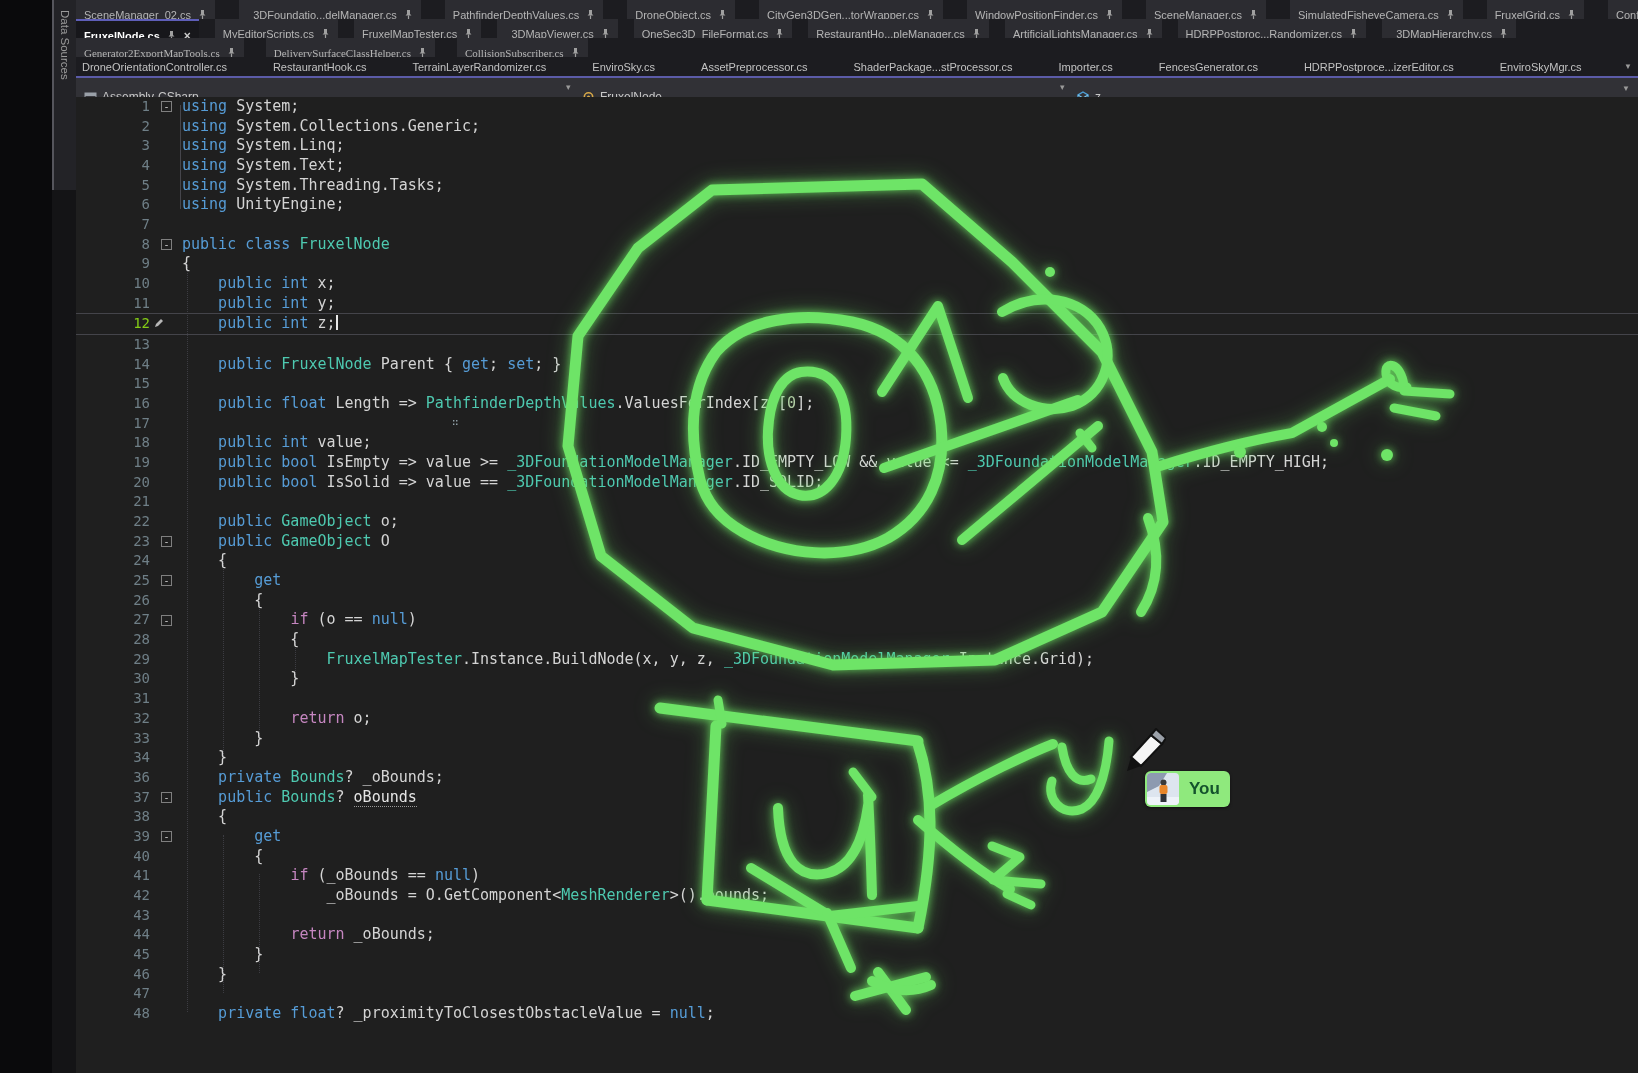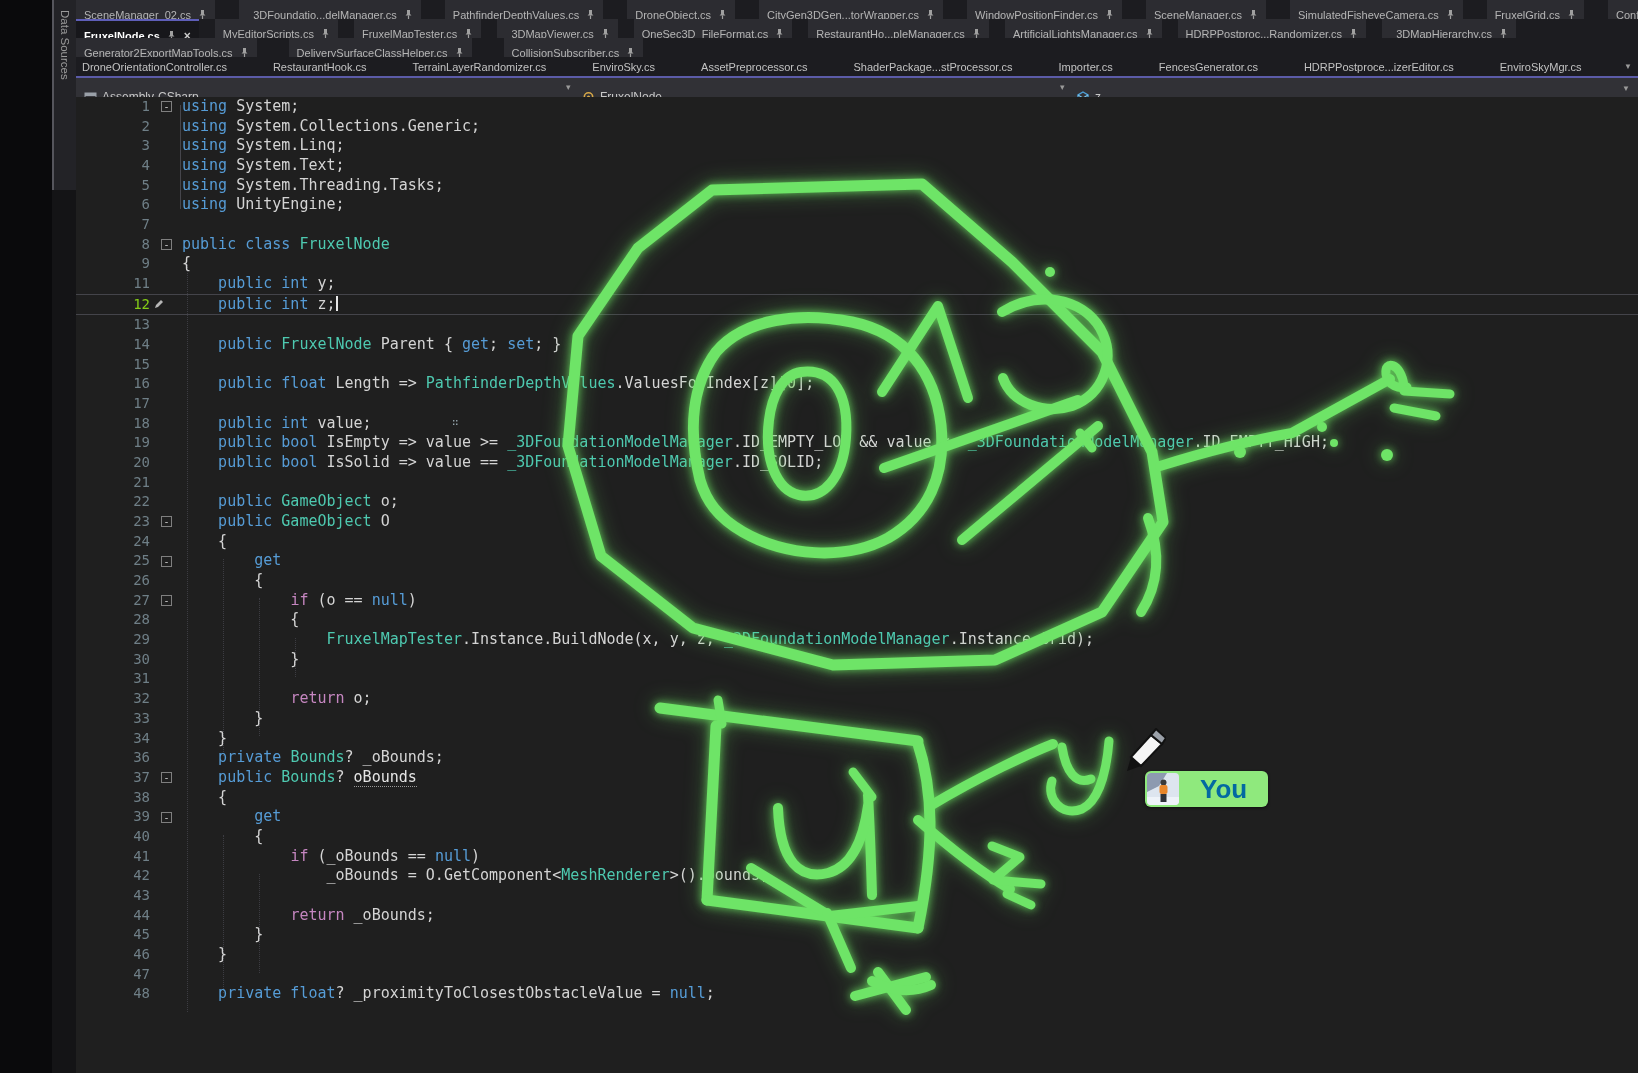--- a/index.html
+++ b/index.html
@@ -13,21 +13,21 @@
   #below-ds{position:absolute;left:52px;top:190px;width:24px;bottom:0;background:#141416;}
   
   #tabwell{position:absolute;left:76px;right:0;top:0;height:76px;background:#1c1c20;}
   .tabrow{position:relative;display:flex;align-items:stretch;height:19px;overflow:hidden;}
   .tab{display:flex;align-items:center;background:#2c2c31;color:#b5b5b5;font-size:11px;
        padding:15px 8px;white-space:nowrap;flex:0 0 auto;cursor:default;}
   .tab .lbl{pointer-events:none;}
   .tab.active{background:#17171b;color:#ffffff;font-weight:bold;border-top:2px solid #5e5eb8;}
   .tab .pin{margin-left:7px;display:inline-flex;}
   .tab .close{margin-left:8px;color:#cccccc;font-size:12px;line-height:10px;}
-  .r0{gap:24px;} .r1{gap:16px;} .r2{gap:32px;} .r3{gap:34px;}
+  .r0{gap:24px;} .r1{gap:16px;} .r2{gap:22px;font-family:Liberation Serif, serif;} .r3{gap:34px;}
   .r3 .tab{background:transparent;color:#c2c2c2;padding:8px 6px;}
   .rowchev{position:absolute;right:6px;top:5px;font-size:8px;color:#9a9a9a;}
   
   #breadcrumb{position:absolute;left:76px;right:0;top:76px;height:21px;background:#313136;
               border-top:2px solid #5b5ba8;box-sizing:border-box;color:#c8c8c8;font-size:12px;}
   .bc-item{position:absolute;top:12px;display:flex;align-items:center;gap:5px;}
   .bc-arrow{position:absolute;top:4px;color:#9a9a9a;font-size:9px;}
   #bc-chev{position:absolute;right:8px;top:6px;font-size:8px;color:#9a9a9a;}
   
   #editor{position:absolute;left:76px;right:0;top:97px;bottom:0;background:#1f1f1f;overflow:hidden;}
@@ -50,21 +50,21 @@
   .guide.solid{border-left:1px solid #46464c;}
   #hint-glyph{position:absolute;left:376px;top:319px;color:#93a3ab;font-size:11px;
               font-family:"DejaVu Sans Mono",monospace;}
   
   #draw{position:absolute;left:0;top:0;pointer-events:none;
         filter:drop-shadow(0 0 4px rgba(110,230,100,.8)) drop-shadow(0 0 10px rgba(110,230,100,.35));}
   #pencil-cursor{position:absolute;left:1124px;top:728px;}
   #you-label{position:absolute;left:1145px;top:771px;height:36px;border-radius:6px;
              display:flex;align-items:center;box-shadow:0 1px 3px rgba(0,0,0,.5);}
   #you-avatar{width:32px;height:32px;margin-left:2px;border-radius:4px;overflow:hidden;flex:0 0 auto;}
-  #you-text{padding:0 21px;font-weight:bold;font-size:26px;color:#0369a1;}
+  #you-text{padding:0 10px;font-weight:bold;font-size:17px;color:#14532d;}
 </style>
 </head>
 <body>
 
 <div id="stage">
 
   <div id="left-rail"></div>
   <div id="ds-tab">
     <span>Data Sources</span>
   </div>
@@ -342,20 +342,25 @@
           <span class="num">8</span>
           <span class="foldcol">
             <span class="foldbox">-</span>
           </span>
           <span class="code"><span class="tk-k">public class </span><span class="tk-t">FruxelNode</span></span>
         </div>
         <div class="line">
           <span class="num">9</span>
           <span class="foldcol"></span>
           <span class="code"><span class="tk-n">{</span></span>
+        </div>
+        <div class="line">
+          <span class="num">10</span>
+          <span class="foldcol"></span>
+          <span class="code"><span class="tk-k">    public int </span><span class="tk-n">x;</span></span>
         </div>
         <div class="line">
           <span class="num">11</span>
           <span class="foldcol"></span>
           <span class="code"><span class="tk-k">    public int </span><span class="tk-n">y;</span></span>
         </div>
         <div class="line current">
           <span class="num">12<svg class="editpencil" width="10" height="10" viewBox="0 0 10 10">
               <path d="M1 9 L2 6 L7 1 L9 3 L4 8 Z" fill="#b7b7b7"></path>
             </svg></span>

